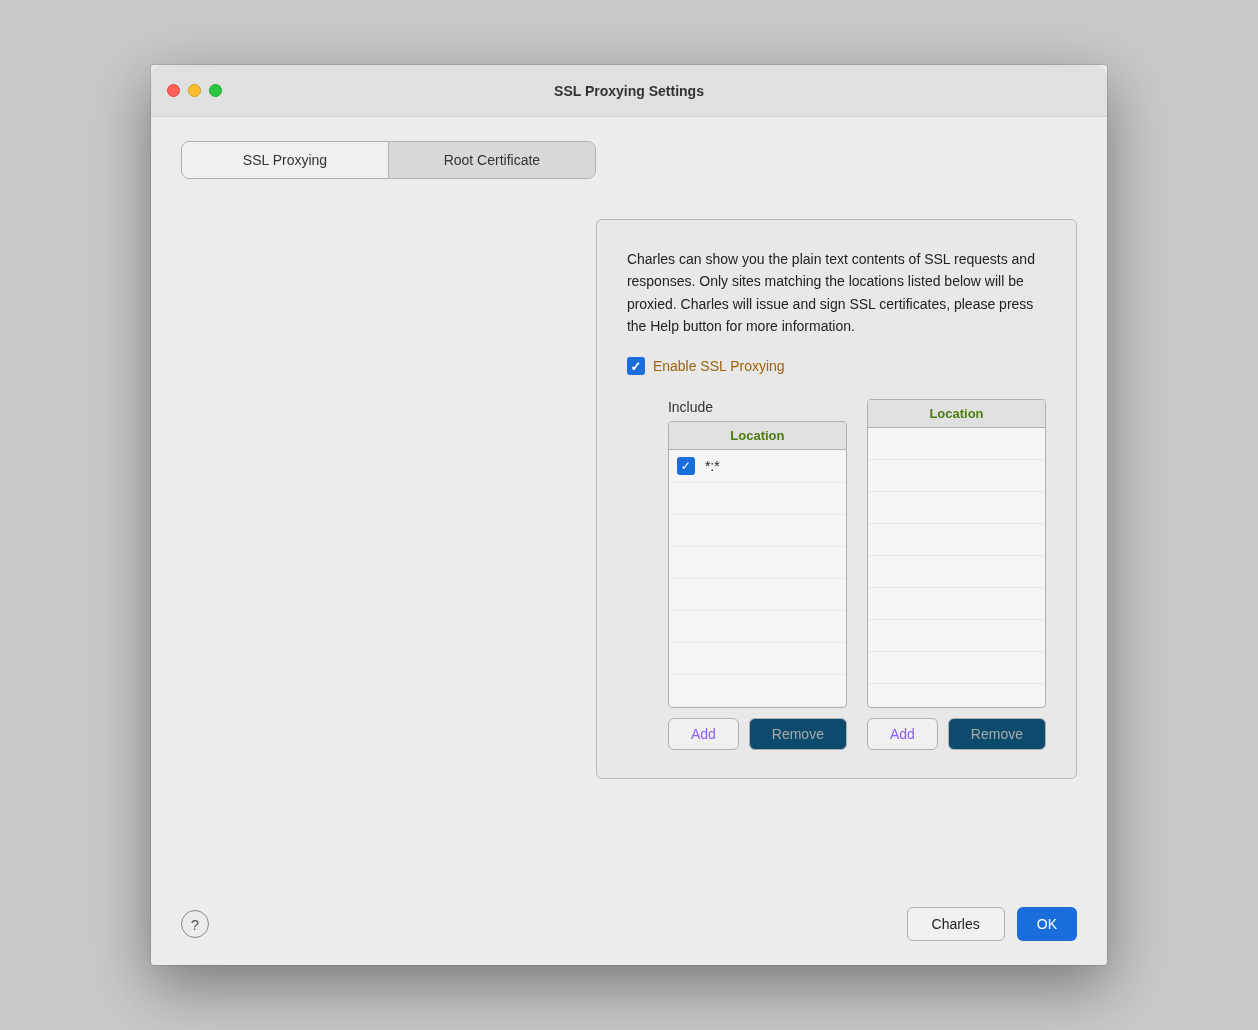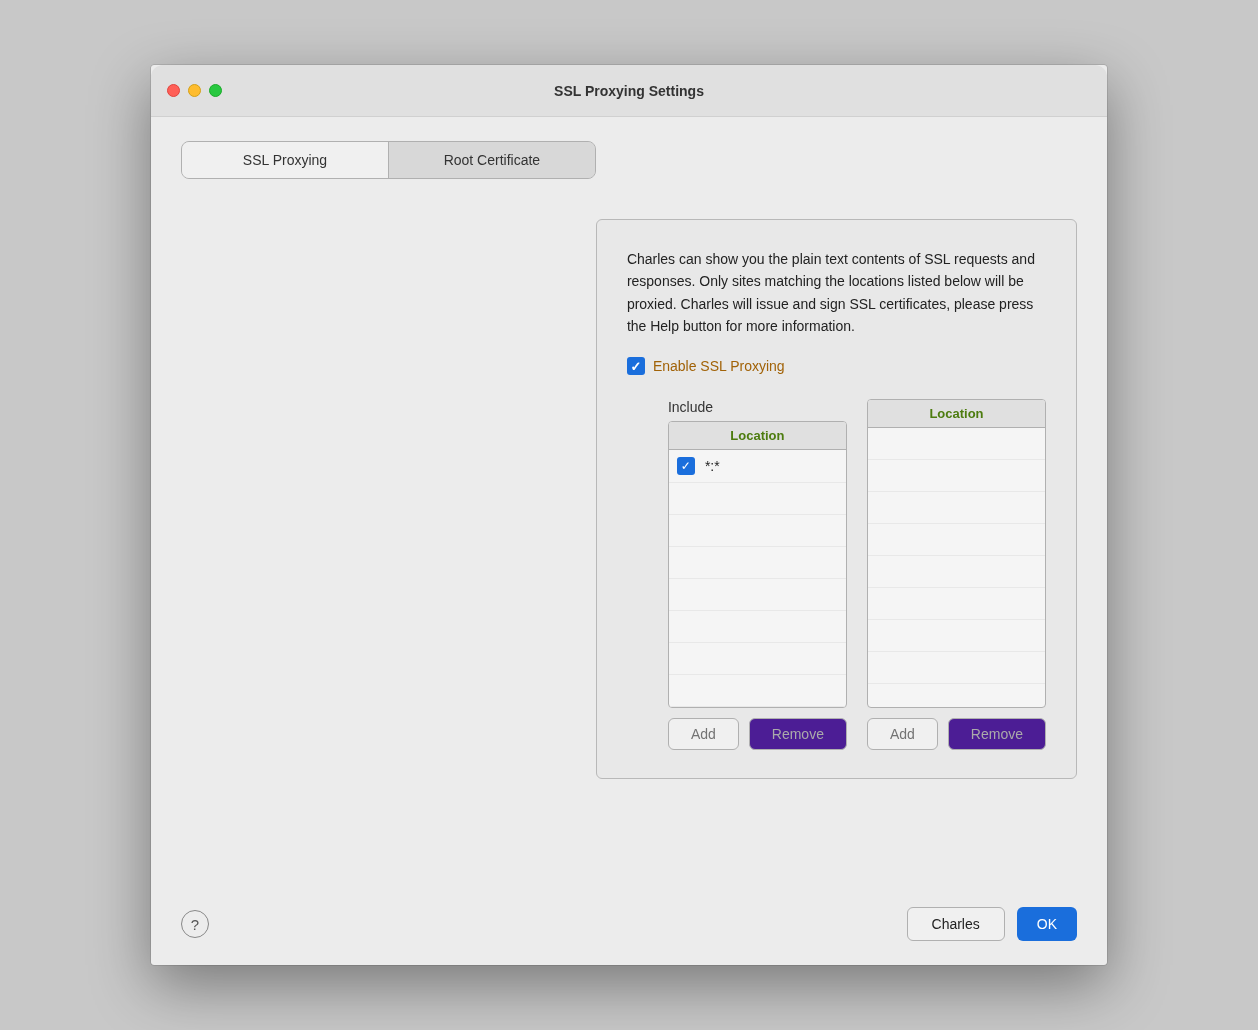--- a/index.html
+++ b/index.html
@@ -246,25 +246,25 @@
     .btn {
       padding: 7px 22px;
       border-radius: 6px;
       font-size: 14px;
       cursor: pointer;
       border: 1px solid #b0b0b0;
     }
 
     .btn-default {
       background: #f0f0f0;
-      color: #737373;
+      color: #8b5cf6;
     }
 
     .btn-disabled {
-      background: #4c1d95;
+      background: #0c4a6e;
       color: #aaa;
       cursor: default;
     }
 
     
     .bottom-bar {
       display: flex;
       justify-content: space-between;
       align-items: center;
       padding: 20px 30px 24px 30px;

